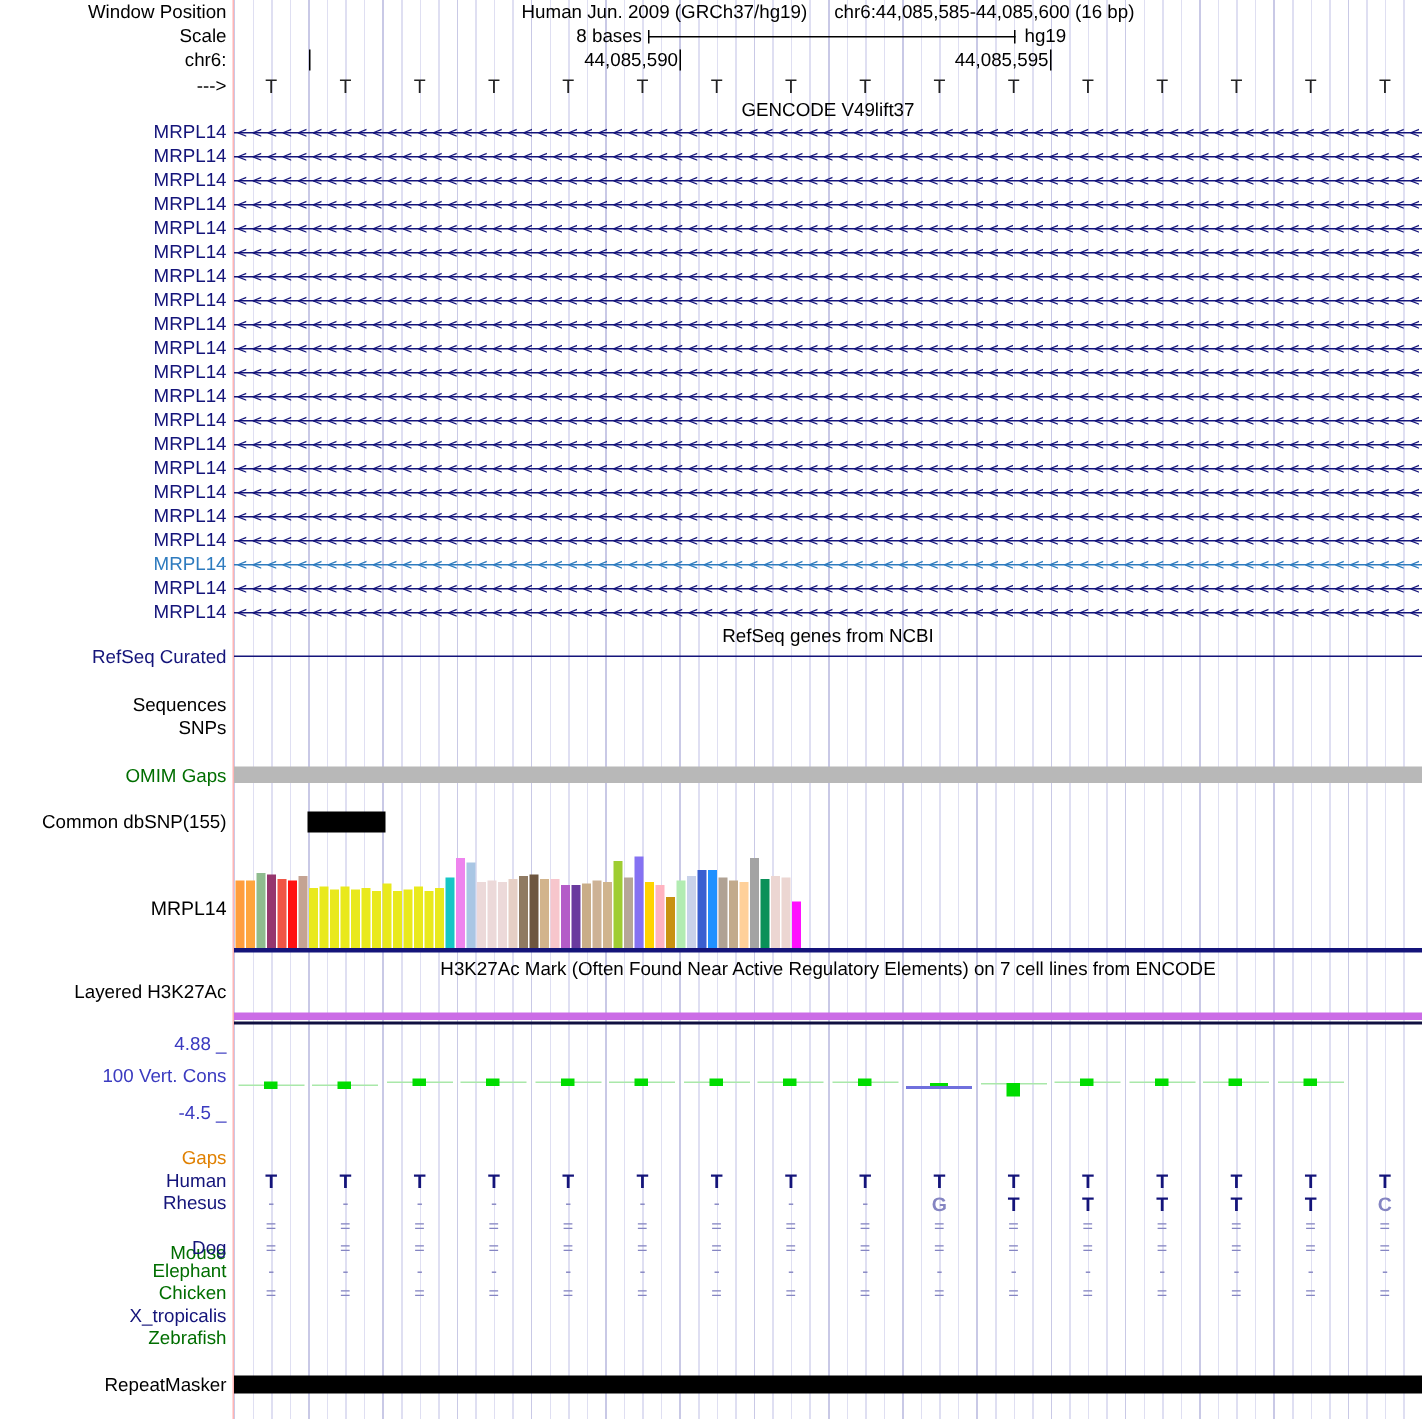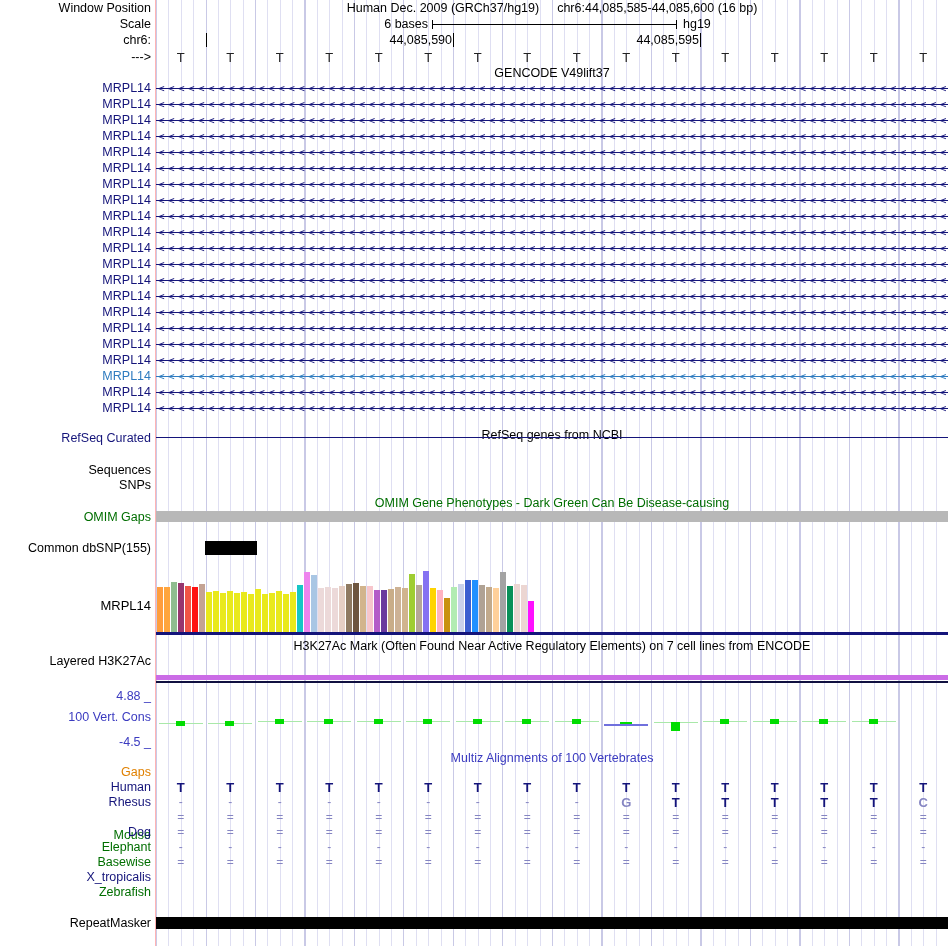--- a/index.html
+++ b/index.html
@@ -33,25 +33,25 @@
 </style>
 </head>
 <body>
 
 <div id="canvas">
   <div id="grid"></div>
   <div id="redline"></div>
 
   <div class="lbl" style="top:1px">Window Position</div>
   <div class="ct" style="top:1px">
-    <span>Human Dec. 2009 (GRCh37/hg19)</span><span style="margin-left:18px">chr6:44,085,585-44,085,600 (16 bp)</span>
+    <span>Human Jun. 2009 (GRCh37/hg19)</span><span style="margin-left:18px">chr6:44,085,585-44,085,600 (16 bp)</span>
   </div>
 
   <div class="lbl" style="top:17px">Scale</div>
-  <div style="position:absolute;left:340px;width:88px;top:17px;text-align:right">6 bases</div>
+  <div style="position:absolute;left:340px;width:88px;top:17px;text-align:right">8 bases</div>
   <div class="scale-line" style="left:432px;top:24px;width:245px"></div>
   <div class="tick" style="left:432px;top:20px;height:9px"></div>
   <div class="tick" style="left:676px;top:20px;height:9px"></div>
   <div style="position:absolute;left:683px;top:17px">hg19</div>
 
   <div class="lbl" style="top:33px">chr6:</div>
   <div class="tick" style="left:206px;top:33px;height:14px"></div>
   <div style="position:absolute;left:352px;width:100px;top:33px;text-align:right">44,085,590</div>
   <div class="tick" style="left:453px;top:33px;height:14px"></div>
   <div style="position:absolute;left:599px;width:100px;top:33px;text-align:right">44,085,595</div>
@@ -179,28 +179,27 @@
         <div class="gl" style=""></div>
         <div class="ga" style="">&lt;&lt;&lt;&lt;&lt;&lt;&lt;&lt;&lt;&lt;&lt;&lt;&lt;&lt;&lt;&lt;&lt;&lt;&lt;&lt;&lt;&lt;&lt;&lt;&lt;&lt;&lt;&lt;&lt;&lt;&lt;&lt;&lt;&lt;&lt;&lt;&lt;&lt;&lt;&lt;&lt;&lt;&lt;&lt;&lt;&lt;&lt;&lt;&lt;&lt;&lt;&lt;&lt;&lt;&lt;&lt;&lt;&lt;&lt;&lt;&lt;&lt;&lt;&lt;&lt;&lt;&lt;&lt;&lt;&lt;&lt;&lt;&lt;&lt;&lt;&lt;&lt;&lt;&lt;</div>
       </div>
       <div class="lbl navy" style="top: 401px;">MRPL14</div>
       <div class="generow navy" style="top: 401px; color: rgb(20, 20, 122);">
         <div class="gl" style=""></div>
         <div class="ga" style="">&lt;&lt;&lt;&lt;&lt;&lt;&lt;&lt;&lt;&lt;&lt;&lt;&lt;&lt;&lt;&lt;&lt;&lt;&lt;&lt;&lt;&lt;&lt;&lt;&lt;&lt;&lt;&lt;&lt;&lt;&lt;&lt;&lt;&lt;&lt;&lt;&lt;&lt;&lt;&lt;&lt;&lt;&lt;&lt;&lt;&lt;&lt;&lt;&lt;&lt;&lt;&lt;&lt;&lt;&lt;&lt;&lt;&lt;&lt;&lt;&lt;&lt;&lt;&lt;&lt;&lt;&lt;&lt;&lt;&lt;&lt;&lt;&lt;&lt;&lt;&lt;&lt;&lt;&lt;</div>
       </div>
     </div>
 
-  <div class="ct" style="top:428px">RefSeq genes from NCBI</div>
+  <div class="ct" style="top:417px">RefSeq genes from NCBI</div>
   <div class="lbl navy" style="top:431px">RefSeq Curated</div>
   <div class="hline" style="left:156px;top:437px;width:792px;background:#14147a"></div>
 
   <div class="lbl" style="top:463px">Sequences</div>
   <div class="lbl" style="top:478px">SNPs</div>
 
-  <div class="ct green" style="top:496px">OMIM Gene Phenotypes - Dark Green Can Be Disease-causing</div>
   <div class="lbl green" style="top:510px">OMIM Gaps</div>
   <div class="rbar" style="left:156px;top:511px;width:792px;height:11px;background:#b8b8b8"></div>
 
   <div class="lbl" style="top:541px">Common dbSNP(155)</div>
   <div class="rbar" style="left:205px;top:541px;width:52px;height:14px;background:#000"></div>
 
   <div class="lbl" style="top:598px;font-size:13px">MRPL14</div>
   <div id="gtex-bars">
       <div class="rbar" style="left: 157px; top: 587px; width: 6px; height: 45px; background: rgb(255, 157, 61);"></div>
       <div class="rbar" style="left: 164px; top: 587px; width: 6px; height: 45px; background: rgb(255, 165, 61);"></div>
@@ -293,21 +292,20 @@
       <div class="rbar" style="left: 703.25px; top: 720.84px; width: 44px; height: 1px; background: rgb(169, 232, 169);"></div>
       <div class="rbar" style="left: 720.25px; top: 718.84px; width: 9px; height: 5px; background: rgb(0, 221, 0);"></div>
       <div class="rbar" style="left: 752.75px; top: 720.84px; width: 44px; height: 1px; background: rgb(169, 232, 169);"></div>
       <div class="rbar" style="left: 769.75px; top: 718.84px; width: 9px; height: 5px; background: rgb(0, 221, 0);"></div>
       <div class="rbar" style="left: 802.25px; top: 720.84px; width: 44px; height: 1px; background: rgb(169, 232, 169);"></div>
       <div class="rbar" style="left: 819.25px; top: 718.84px; width: 9px; height: 5px; background: rgb(0, 221, 0);"></div>
       <div class="rbar" style="left: 851.75px; top: 720.84px; width: 44px; height: 1px; background: rgb(169, 232, 169);"></div>
       <div class="rbar" style="left: 868.75px; top: 718.84px; width: 9px; height: 5px; background: rgb(0, 221, 0);"></div>
     </div>
 
-  <div class="ct blue" style="top:751px">Multiz Alignments of 100 Vertebrates</div>
   <div class="lbl orange" style="top:765px">Gaps</div>
   <div id="multiz-rows">
       <div class="lbl navy" style="top: 780px;">Human</div>
       <div class="mzcell mzletter" style="left: 170.75px; top: 780px; color: rgb(20, 20, 122);">T</div>
       <div class="mzcell mzletter" style="left: 220.25px; top: 780px; color: rgb(20, 20, 122);">T</div>
       <div class="mzcell mzletter" style="left: 269.75px; top: 780px; color: rgb(20, 20, 122);">T</div>
       <div class="mzcell mzletter" style="left: 319.25px; top: 780px; color: rgb(20, 20, 122);">T</div>
       <div class="mzcell mzletter" style="left: 368.75px; top: 780px; color: rgb(20, 20, 122);">T</div>
       <div class="mzcell mzletter" style="left: 418.25px; top: 780px; color: rgb(20, 20, 122);">T</div>
       <div class="mzcell mzletter" style="left: 467.75px; top: 780px; color: rgb(20, 20, 122);">T</div>
@@ -381,21 +379,21 @@
       <div class="mzcell mzsym" style="left: 467.75px; top: 840px; color: rgb(133, 133, 194);">-</div>
       <div class="mzcell mzsym" style="left: 517.25px; top: 840px; color: rgb(133, 133, 194);">-</div>
       <div class="mzcell mzsym" style="left: 566.75px; top: 840px; color: rgb(133, 133, 194);">-</div>
       <div class="mzcell mzsym" style="left: 616.25px; top: 840px; color: rgb(133, 133, 194);">-</div>
       <div class="mzcell mzsym" style="left: 665.75px; top: 840px; color: rgb(133, 133, 194);">-</div>
       <div class="mzcell mzsym" style="left: 715.25px; top: 840px; color: rgb(133, 133, 194);">-</div>
       <div class="mzcell mzsym" style="left: 764.75px; top: 840px; color: rgb(133, 133, 194);">-</div>
       <div class="mzcell mzsym" style="left: 814.25px; top: 840px; color: rgb(133, 133, 194);">-</div>
       <div class="mzcell mzsym" style="left: 863.75px; top: 840px; color: rgb(133, 133, 194);">-</div>
       <div class="mzcell mzsym" style="left: 913.25px; top: 840px; color: rgb(133, 133, 194);">-</div>
-      <div class="lbl green" style="top: 855px;">Basewise</div>
+      <div class="lbl green" style="top: 855px;">Chicken</div>
       <div class="mzcell mzsym" style="left: 170.75px; top: 855px; color: rgb(133, 133, 194);">=</div>
       <div class="mzcell mzsym" style="left: 220.25px; top: 855px; color: rgb(133, 133, 194);">=</div>
       <div class="mzcell mzsym" style="left: 269.75px; top: 855px; color: rgb(133, 133, 194);">=</div>
       <div class="mzcell mzsym" style="left: 319.25px; top: 855px; color: rgb(133, 133, 194);">=</div>
       <div class="mzcell mzsym" style="left: 368.75px; top: 855px; color: rgb(133, 133, 194);">=</div>
       <div class="mzcell mzsym" style="left: 418.25px; top: 855px; color: rgb(133, 133, 194);">=</div>
       <div class="mzcell mzsym" style="left: 467.75px; top: 855px; color: rgb(133, 133, 194);">=</div>
       <div class="mzcell mzsym" style="left: 517.25px; top: 855px; color: rgb(133, 133, 194);">=</div>
       <div class="mzcell mzsym" style="left: 566.75px; top: 855px; color: rgb(133, 133, 194);">=</div>
       <div class="mzcell mzsym" style="left: 616.25px; top: 855px; color: rgb(133, 133, 194);">=</div>

